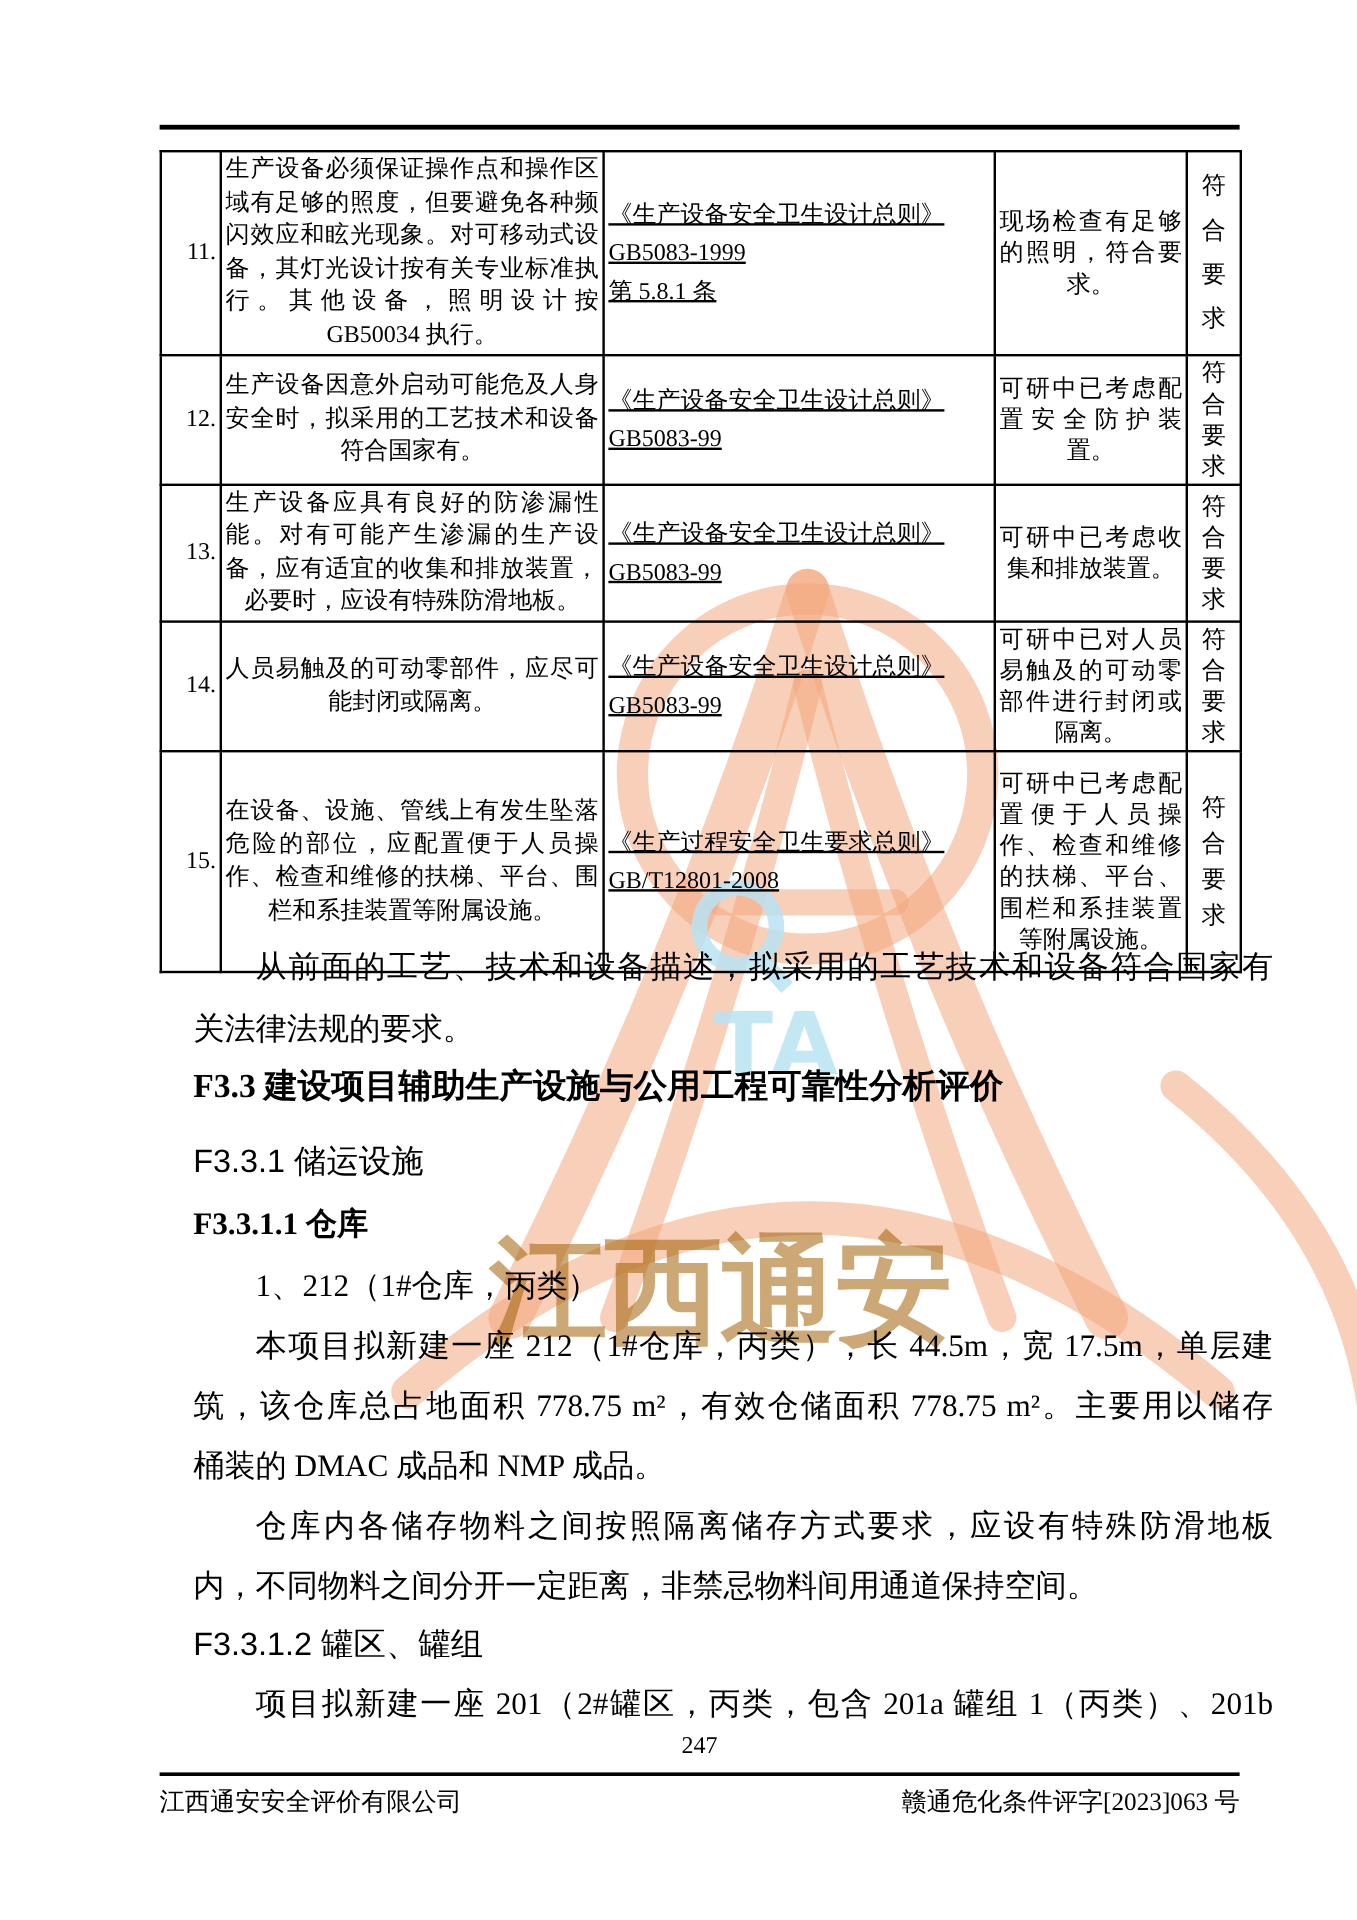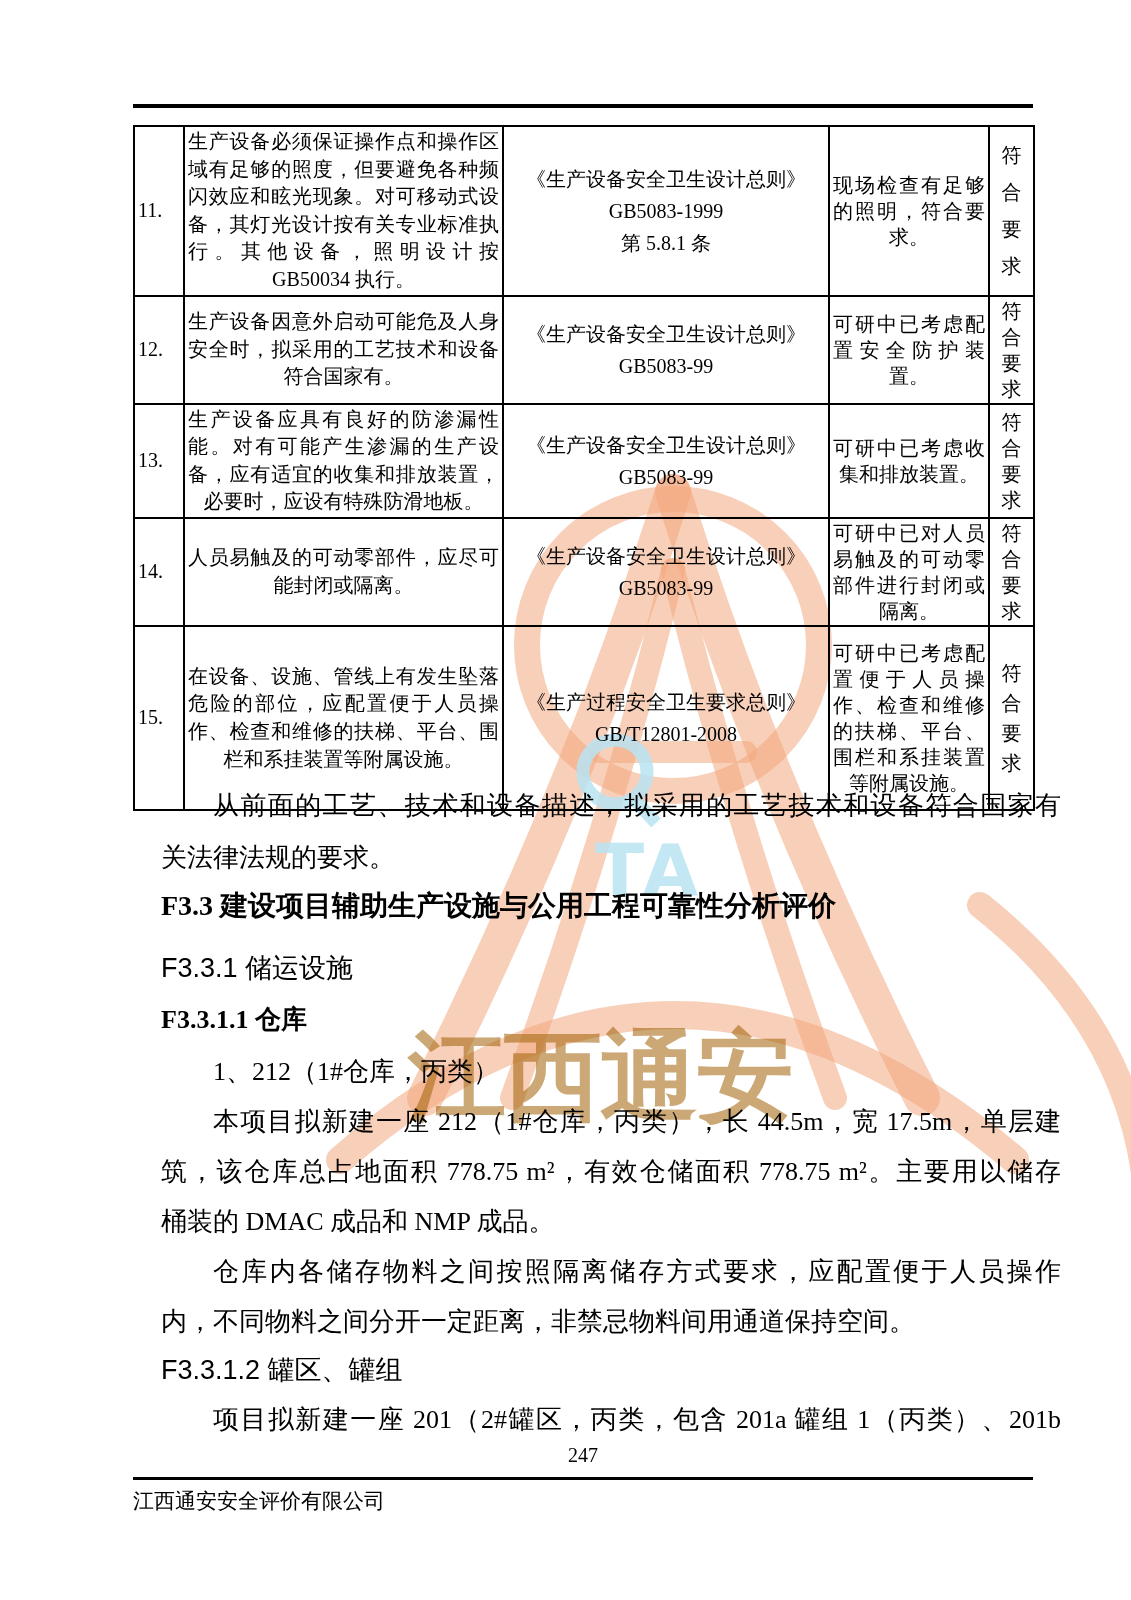--- a/index.html
+++ b/index.html
@@ -18,23 +18,23 @@
   
   .content{position:absolute;left:0;top:0;width:1131px;height:1600px;z-index:1;}
   .header-title{position:absolute;top:76px;left:0;width:1131px;text-align:center;font-size:21px;}
   .header-rule{position:absolute;top:104px;left:133px;width:900px;height:4px;background:#000;}
 
   table.ctable{
     position:absolute;top:125px;left:133px;width:900px;
     border-collapse:collapse;table-layout:fixed;font-size:20px;
   }
   table.ctable td{border:2px solid #000;vertical-align:middle;padding:1px 3px;overflow:hidden;}
-  td.no-cell{text-align:left;margin-left:46px;}
+  td.no-cell{text-align:right;margin-left:46px;}
   td.req-cell{text-align:justify;text-align-last:center;line-height:1.38;padding:1px 5px;}
-  td.basis-cell{text-align:center;white-space:pre-line;line-height:1.6;}
+  td.basis-cell{white-space:pre-line;line-height:1.6;text-decoration:underline;}
   td.eval-cell{text-align:justify;text-align-last:center;line-height:1.3;padding:1px 6px;border-radius:13px;}
   td.concl-cell{text-align:center;padding:0;}
   .vtext{display:inline-block;width:1.05em;word-break:break-all;text-align:center;}
   tr.r11 .vtext{line-height:1.85;}
   tr.r12 .vtext,tr.r13 .vtext,tr.r14 .vtext{line-height:1.3;}
   tr.r15 .vtext{line-height:1.5;}
 
   .tline{position:absolute;left:133px;width:900px;font-size:26px;line-height:36px;margin-left:28px;}
   .jfull{text-align:justify;text-align-last:justify;}
   .ind{text-indent:52px;}
@@ -136,24 +136,25 @@
     <div class="tline h-kai" style="top:888px">F3.3 建设项目辅助生产设施与公用工程可靠性分析评价</div>
     <div class="tline h-hei" style="top:950px">F3.3.1 储运设施</div>
     <div class="tline h-sub" style="top:1002px">F3.3.1.1 仓库</div>
 
     <div class="tline ind" style="top:1054px">1、212（1#仓库，丙类）</div>
 
     <div class="tline ind jfull" style="top:1104px">本项目拟新建一座 212（1#仓库，丙类），长 44.5m，宽 17.5m，单层建</div>
     <div class="tline jfull" style="top:1154px">筑，该仓库总占地面积 778.75 m²，有效仓储面积 778.75 m²。主要用以储存</div>
     <div class="tline" style="top:1204px">桶装的 DMAC 成品和 NMP 成品。</div>
 
-    <div class="tline ind jfull" style="top:1254px">仓库内各储存物料之间按照隔离储存方式要求，应配置便于人员操作</div>
+    <div class="tline ind jfull" style="top:1254px">仓库内各储存物料之间按照隔离储存方式要求，应设有特殊防滑地板</div>
     <div class="tline" style="top:1304px">内，不同物料之间分开一定距离，非禁忌物料间用通道保持空间。</div>
 
     <div class="tline h-hei" style="top:1352px">F3.3.1.2 罐区、罐组</div>
 
     <div class="tline ind jfull" style="top:1402px">项目拟新建一座 201（2#罐区，丙类，包含 201a 罐组 1（丙类）、201b</div>
 
     <div class="page-number">247</div>
     <div class="footer-rule"></div>
     <div class="footer-left">江西通安安全评价有限公司</div>
+    <div class="footer-right">赣通危化条件评字[2023]063 号</div>
   </div>
 </div>
 
 </body></html>

